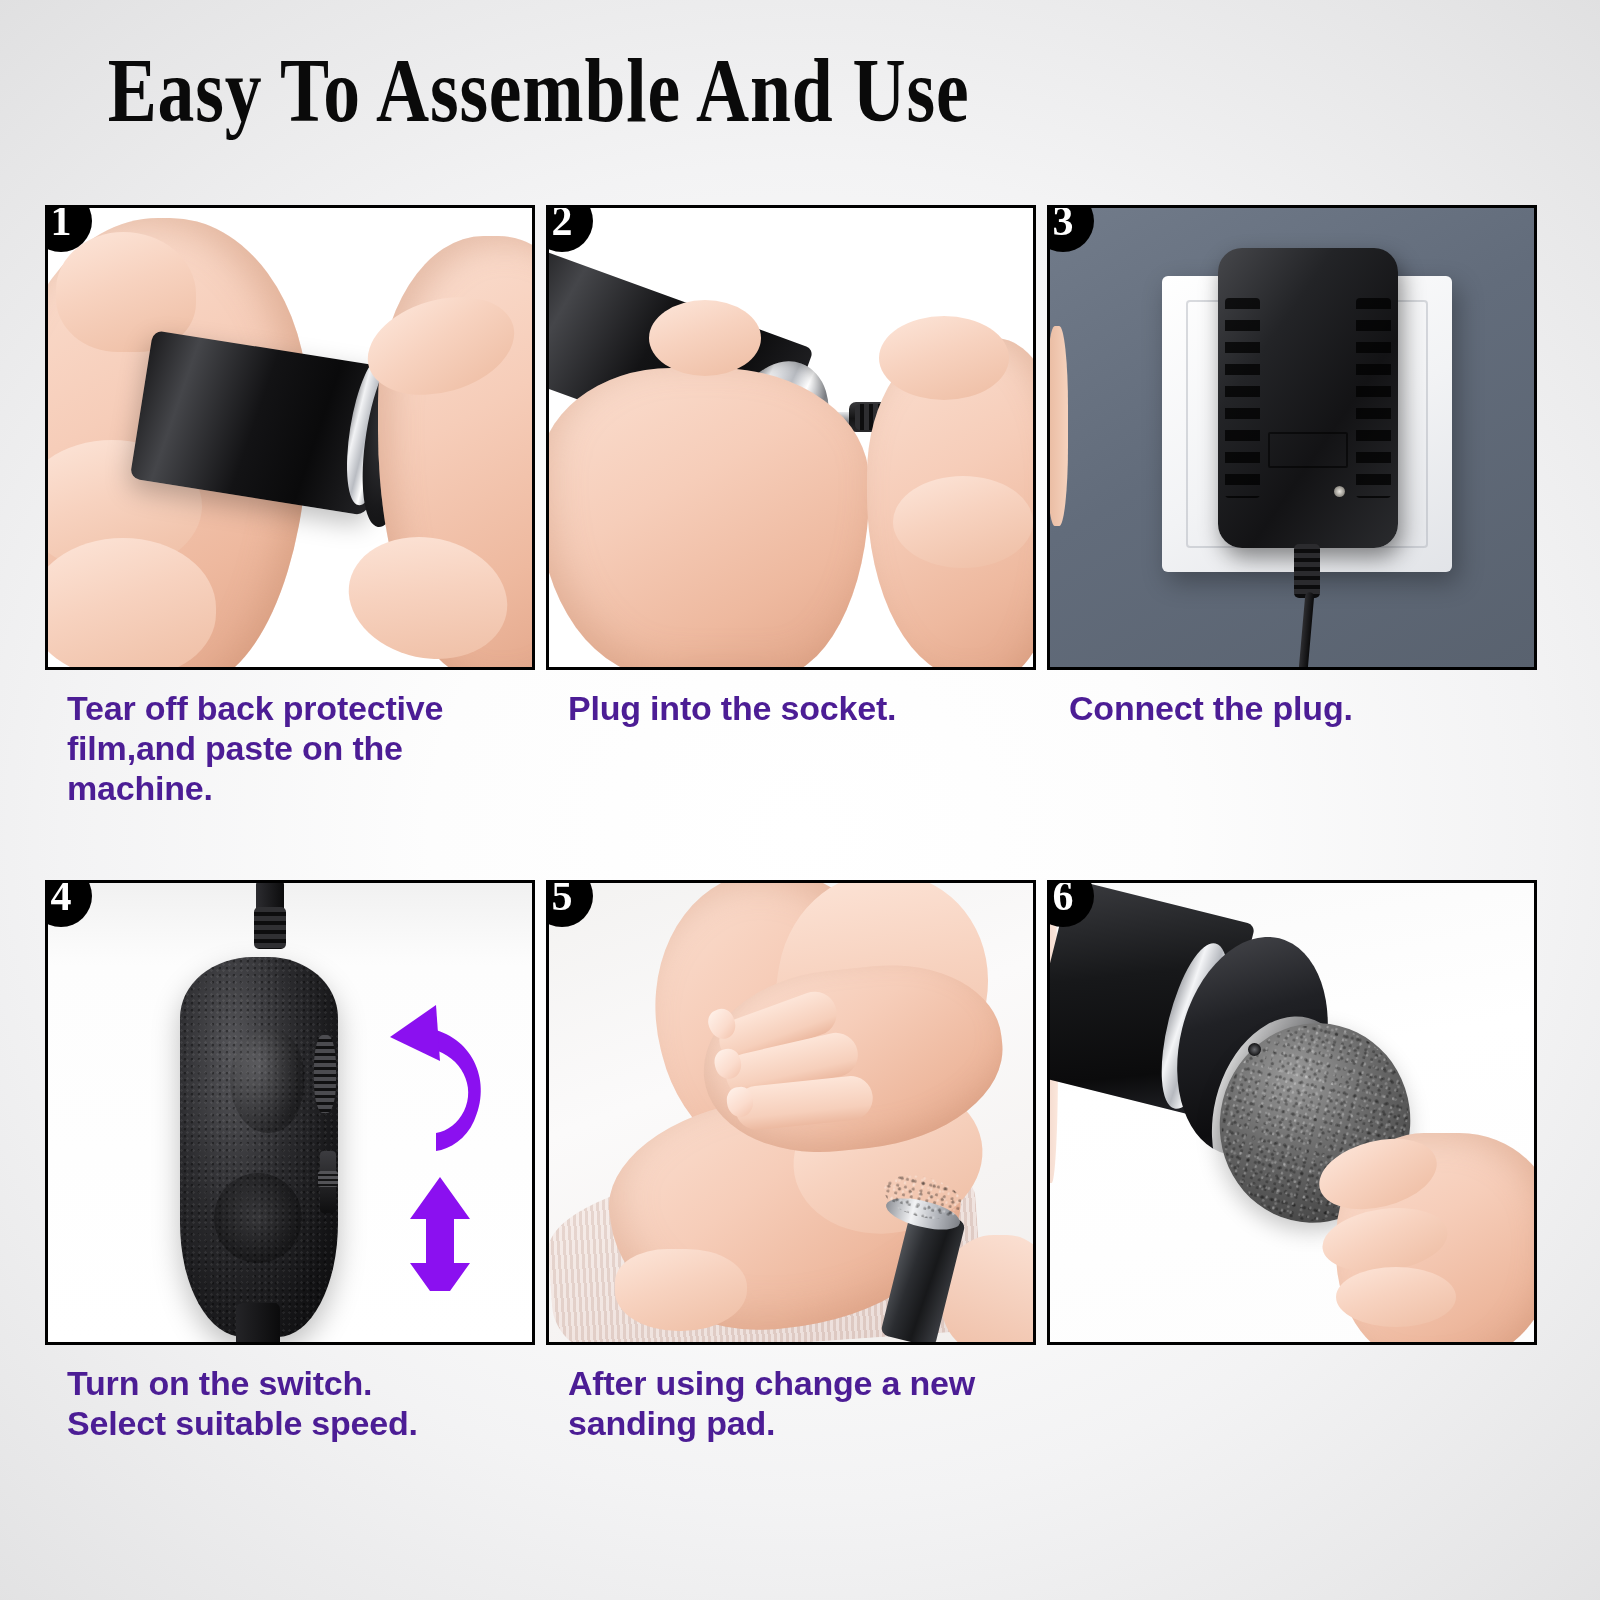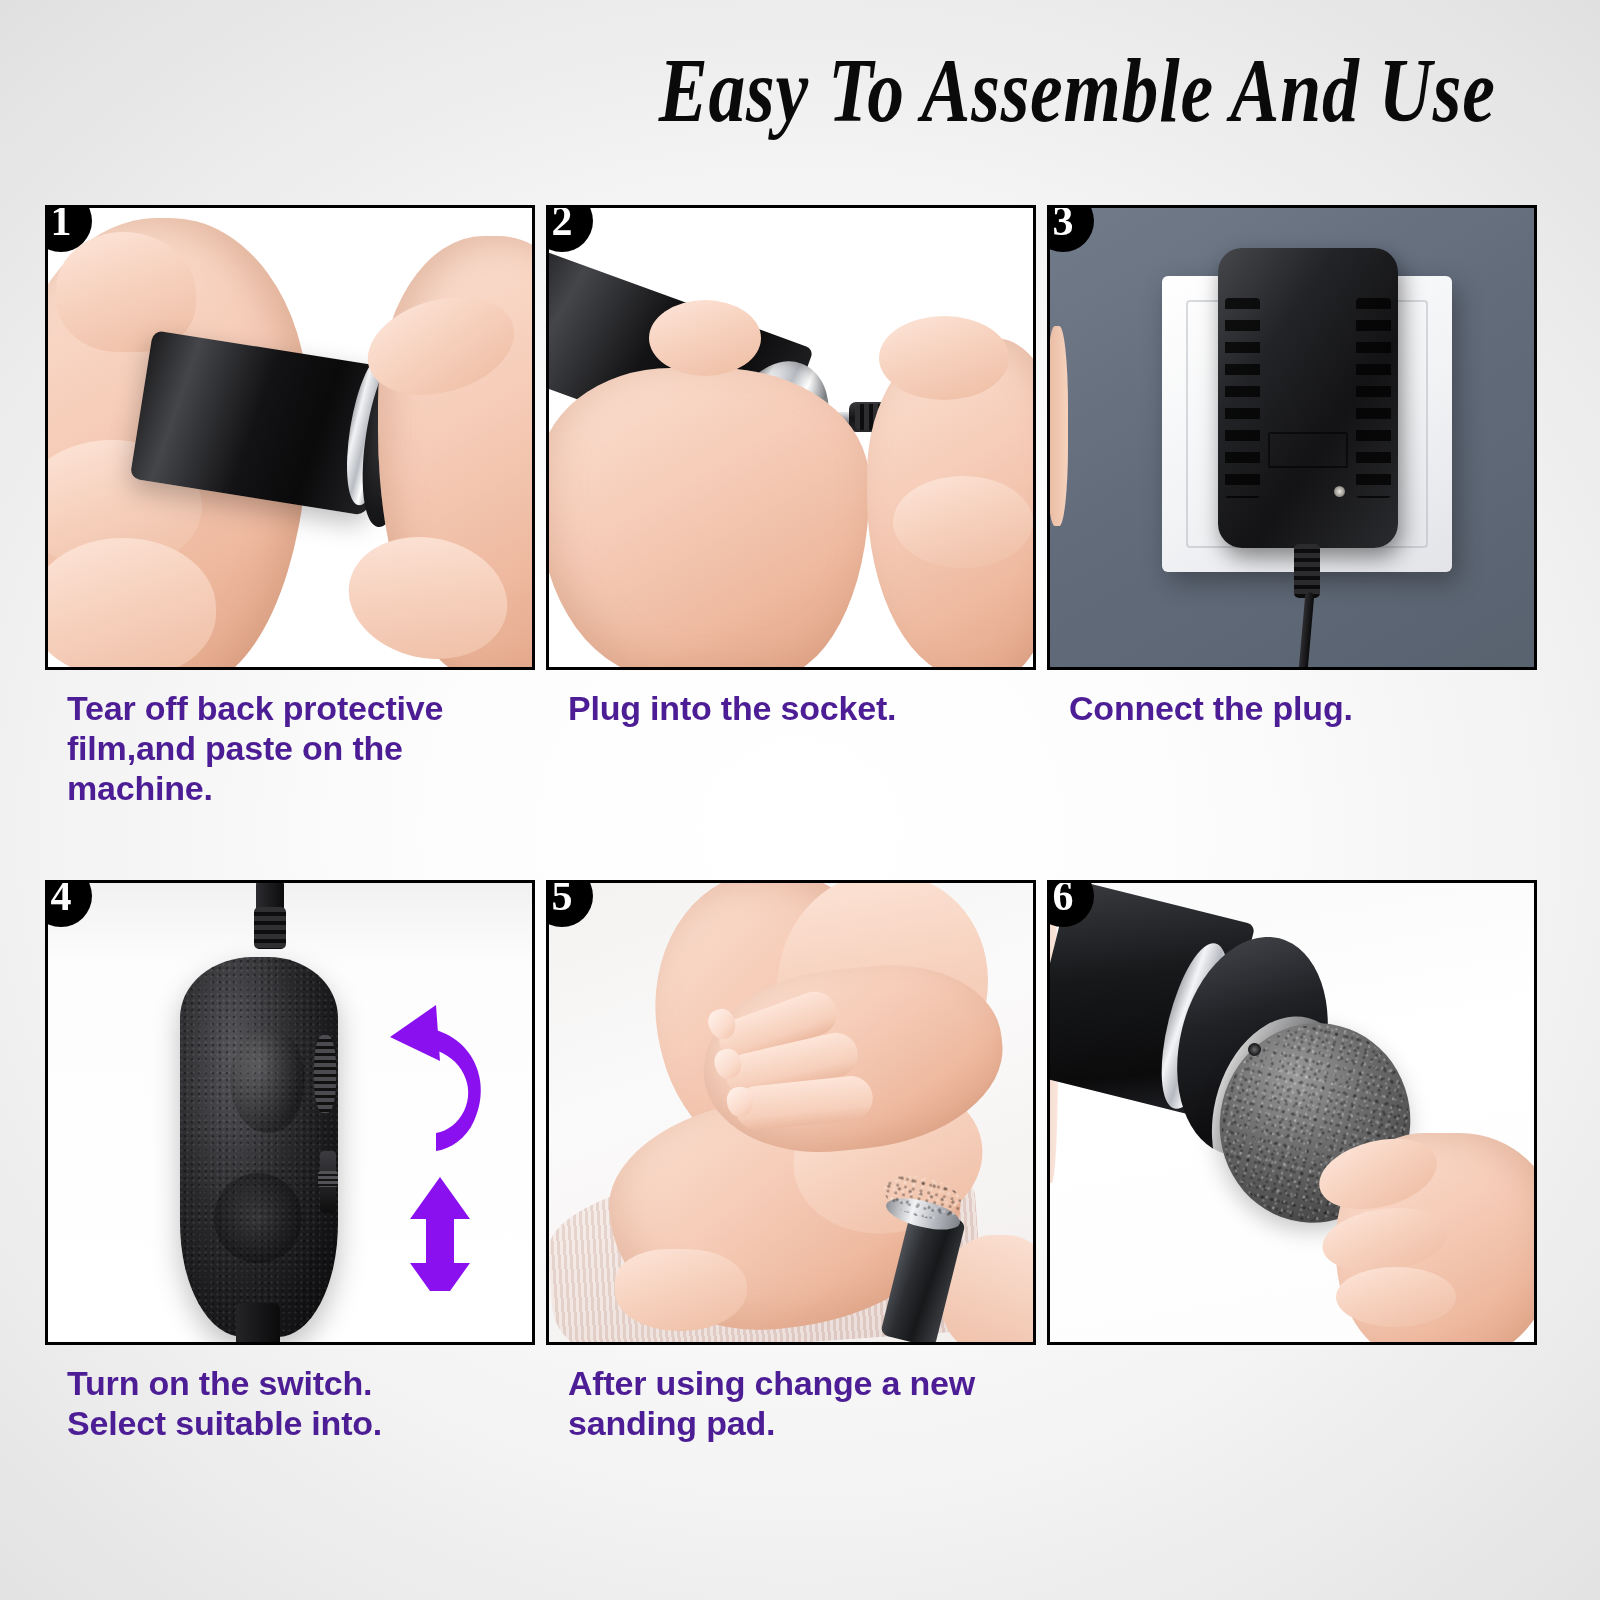--- a/index.html
+++ b/index.html
@@ -11,21 +11,21 @@
       radial-gradient(ellipse 105% 95% at 50% 52%,
         #ffffff 0%, #fdfdfd 22%, #f3f3f4 44%,
         #e6e6e7 64%, #dbdbdc 80%, #d5d5d6 100%);
     overflow:hidden;
     position:relative;
   }
 
   
   .title-bar{
     position:absolute; top:0; left:0; width:1600px; height:180px;
-    display:flex; align-items:center; justify-content:flex-end;font-style:italic;
+    display:flex; align-items:center; justify-content:flex-start;
   }
   .title{
     font-family:"Liberation Serif", serif;
     font-weight:700;
     font-size:92px;
     letter-spacing:1px;
     color:#0a0a0a;
     transform:scaleX(0.80);
     transform-origin:center;
     white-space:nowrap;
@@ -579,17 +579,17 @@
       <div class="ph screw"></div>
       <div class="ph hand skin"></div>
       <div class="ph fA skin2"></div>
       <div class="ph fB skin2"></div>
       <div class="ph fC skin2"></div>
       <div class="badge">6</div>
     </div>
   </div>
 
   <div class="caption">Turn on the switch.
-Select suitable into.</div>
+Select suitable speed.</div>
   <div class="caption">After using change a new
 sanding pad.</div>
 
 </div>
 
 </body></html>

